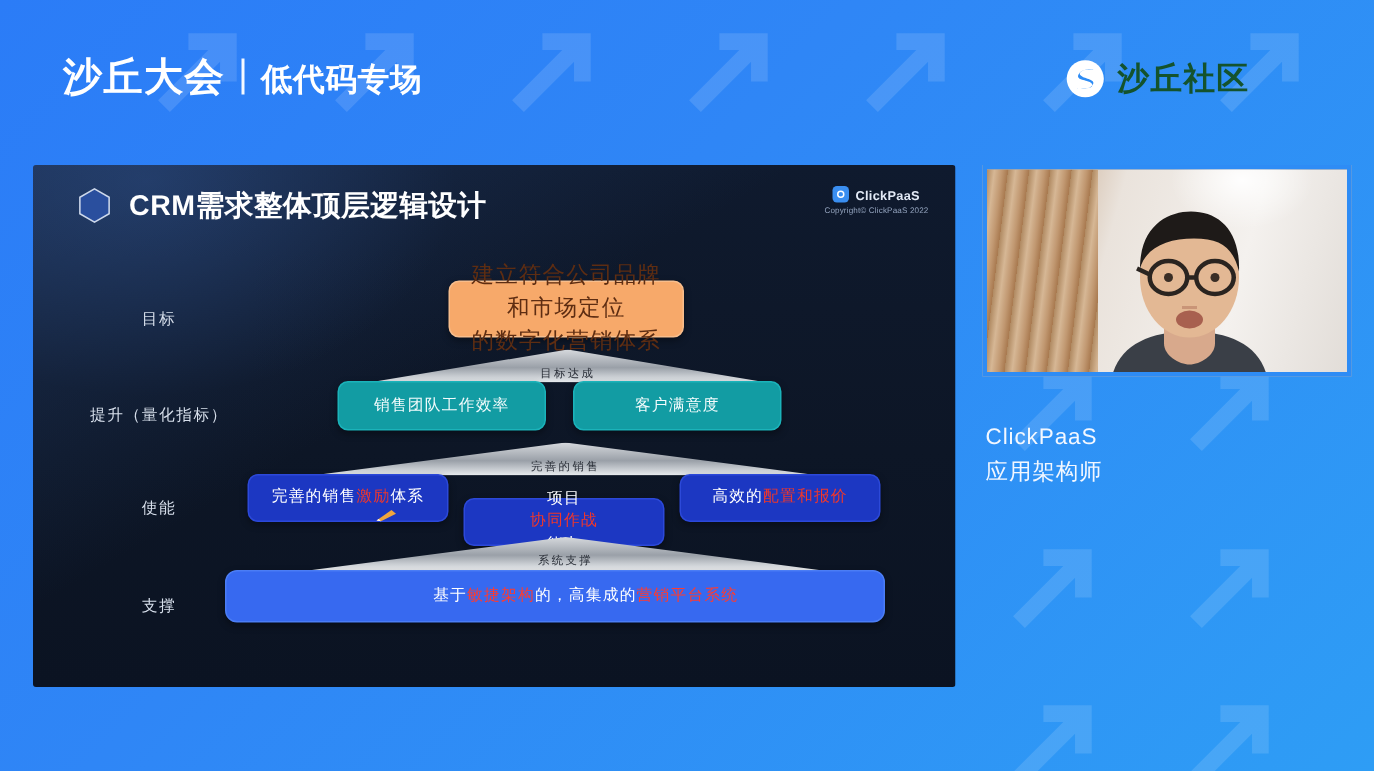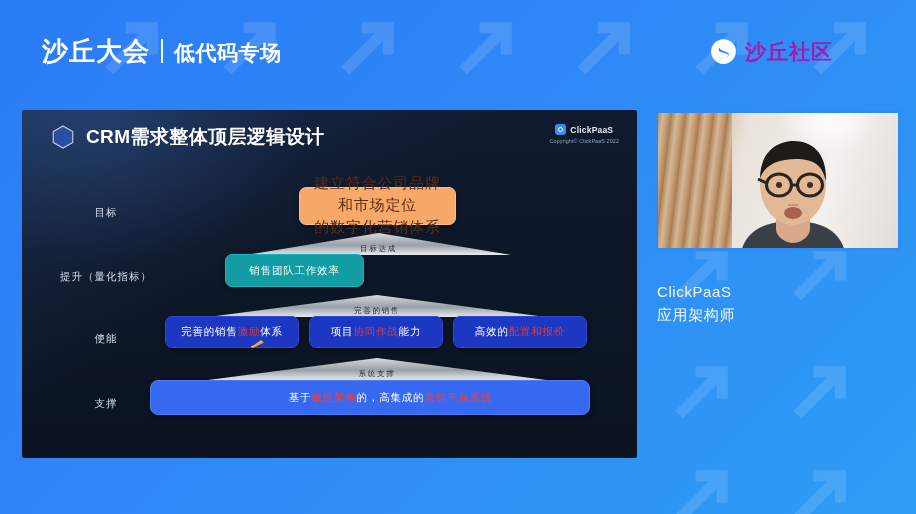--- a/index.html
+++ b/index.html
@@ -44,22 +44,22 @@
   .brand-divider {
     width: 2px; height: 24px; background: #ffffff;
     position: relative; top: 3px; opacity: .95;
   }
   .brand-sub {
     font-size: 21px; font-weight: bold; letter-spacing: .5px;
     line-height: 1;
   }
   .corp-logo {
     position: absolute; right: 24px; top: 38px;
-    display: flex; align-items: flex-start; gap: 8px;
-    color: #a21caf;
+    display: flex; align-items: flex-end; gap: 8px;
+    color: #14532d;
   }
   .corp-mark {
     width: 27px; height: 27px;
   }
   .corp-mark svg { display: block; width: 100%; height: 100%; }
   .corp-text { font-size: 21px; font-weight: bold; letter-spacing: 1px; }
 
   
   .slide {
     position: absolute;
@@ -354,39 +354,40 @@
     <span>建立符合公司品牌和市场定位</span>
     <span>的数字化营销体系</span>
   </div>
 
   <div class="band" style="left:224px; top:123px; width:265px;">
     <div class="tri"></div>
     <div class="band-text">目标达成</div>
   </div>
 
   <div class="dbox teal" style="left:203px; top:144px; width:139px; height:33px;">销售团队工作效率</div>
+  <div class="dbox teal" style="left:360px; top:144px; width:139px; height:33px;">客户满意度</div>
 
   <div class="band" style="left:186px; top:185px; width:338px;">
     <div class="tri"></div>
     <div class="band-text">完善的销售</div>
   </div>
 
   <div class="dbox blue" style="left:143px; top:206px; width:134px; height:32px;">
     <span>完善的销售</span>
       <span class="hl">激励</span>
       <span>体系</span>
   </div>
   <div class="pencil" style="left:228px; top:229px;">
     <svg viewBox="0 0 30 18">
         <path d="M2 16 L22 2 L28 7 L8 17 Z" fill="#f0a53c"></path>
         <path d="M2 16 L8 17 L5 14 Z" fill="#ffffff"></path>
       </svg>
   </div>
 
-  <div class="dbox blue" style="left:287px; top:206px; width:134px; height:32px;">
+  <div class="dbox blue" style="left:287px; top:222px; width:134px; height:32px;flex-direction:column;">
     <span>项目</span>
       <span class="hl">协同作战</span>
       <span>能力</span>
   </div>
 
   <div class="dbox blue" style="left:431px; top:206px; width:134px; height:32px;">
     <span>高效的</span>
       <span class="hl">配置和报价</span>
       <span></span>
   </div>

